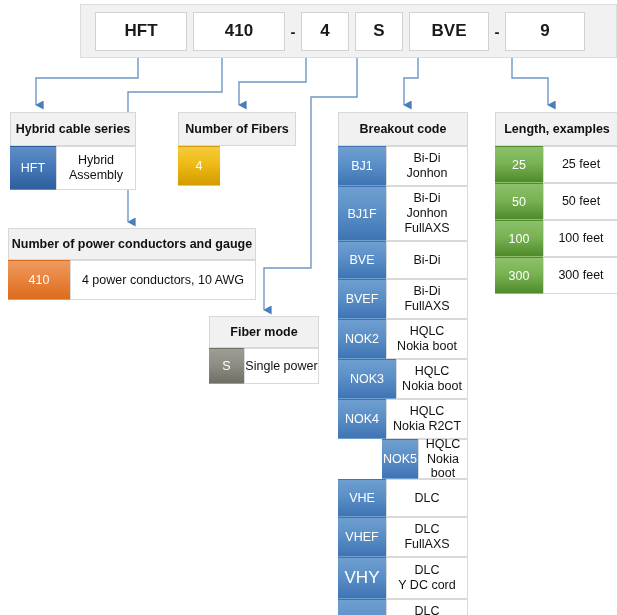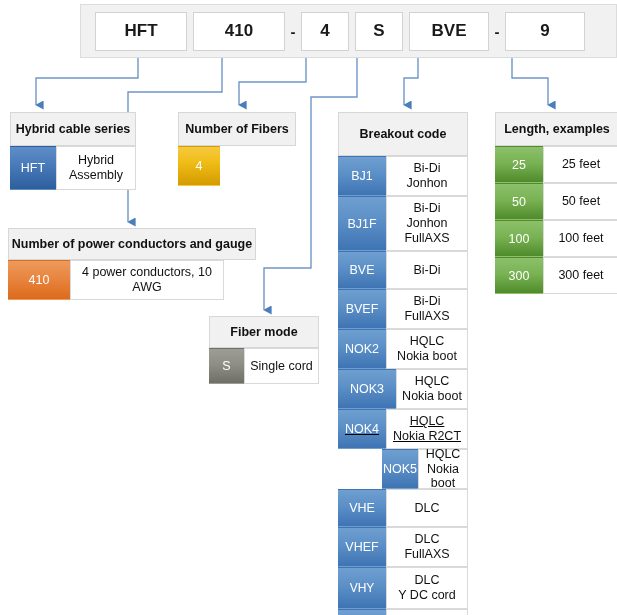--- a/index.html
+++ b/index.html
@@ -140,37 +140,37 @@
         <div style="width:76px;"></div>
       </div>
     </div>
   </div>
 
   <div class="panel" style="left:8px;top:228px;width:248px;">
     <div class="panel-head" style="height:32px;font-size:12.5px;">Number of power conductors and gauge</div>
     <div class="rows">
       <div class="row" style="height:40px;">
         <div class="code-cell sw-orange" style="width:62px;font-size:12.5px;">410</div>
-        <div class="desc-cell" style="width:154px;font-size:12.5px;">4 power conductors, 10 AWG</div>
+        <div class="desc-cell" style="width:186px;font-size:12.5px;">4 power conductors, 10 AWG</div>
       </div>
     </div>
   </div>
 
   <div class="panel" style="left:209px;top:316px;width:110px;">
     <div class="panel-head" style="height:32px;font-size:12.5px;">Fiber mode</div>
     <div class="rows">
       <div class="row" style="height:36px;">
         <div class="code-cell sw-gray" style="width:35px;font-size:12.5px;">S</div>
-        <div class="desc-cell" style="width:75px;font-size:12.5px;">Single cord</div>
+        <div class="desc-cell" style="width:75px;font-size:12.5px;">Single power</div>
       </div>
     </div>
   </div>
 
   <div class="panel" style="left:338px;top:112px;width:130px;">
-    <div class="panel-head" style="height:44px;font-size:12.5px;">Breakout code</div>
+    <div class="panel-head" style="height:34px;font-size:12.5px;">Breakout code</div>
     <div class="rows" id="breakout-rows">
         <div class="row" style="height: 40px;">
           <div class="code-cell sw-blue" style="width: 48px; font-size: 12.5px;">BJ1</div>
           <div class="desc-cell" style="width: 82px; font-size: 12.5px; white-space: pre-line;">Bi-Di
 Jonhon</div>
         </div>
         <div class="row" style="height: 55px;">
           <div class="code-cell sw-blue" style="width: 48px; font-size: 12.5px;">BJ1F</div>
           <div class="desc-cell" style="width: 82px; font-size: 12.5px; white-space: pre-line;">Bi-Di
 Jonhon
@@ -188,41 +188,41 @@
         <div class="row" style="height: 40px;">
           <div class="code-cell sw-blue" style="width: 48px; font-size: 12.5px;">NOK2</div>
           <div class="desc-cell" style="width: 82px; font-size: 12.5px; white-space: pre-line;">HQLC
 Nokia boot</div>
         </div>
         <div class="row" style="height: 40px;">
           <div class="code-cell sw-blue" style="width: 66px; font-size: 12.5px;">NOK3</div>
           <div class="desc-cell" style="width: 82px; font-size: 12.5px; white-space: pre-line;">HQLC
 Nokia boot</div>
         </div>
-        <div class="row" style="height: 40px; text-decoration: underline;">
+        <div class="row" style="height: 40px;">
           <div class="code-cell sw-blue" style="width: 48px; font-size: 12.5px;">NOK4</div>
           <div class="desc-cell" style="width: 82px; font-size: 12.5px; white-space: pre-line;">HQLC
 Nokia R2CT</div>
         </div>
         <div class="row" style="height: 40px; margin-left: 44px;">
           <div class="code-cell sw-blue" style="width: 48px; font-size: 12.5px;">NOK5</div>
           <div class="desc-cell" style="width: 82px; font-size: 12.5px; white-space: pre-line;">HQLC
 Nokia boot</div>
         </div>
         <div class="row" style="height: 38px;">
           <div class="code-cell sw-blue" style="width: 48px; font-size: 12.5px;">VHE</div>
           <div class="desc-cell" style="width: 82px; font-size: 12.5px; white-space: pre-line;">DLC</div>
         </div>
         <div class="row" style="height: 40px;">
           <div class="code-cell sw-blue" style="width: 48px; font-size: 12.5px;">VHEF</div>
           <div class="desc-cell" style="width: 82px; font-size: 12.5px; white-space: pre-line;">DLC
 FullAXS</div>
         </div>
         <div class="row" style="height: 42px;">
-          <div class="code-cell sw-blue" style="width: 48px; font-size: 12px;">VHY</div>
+          <div class="code-cell sw-blue" style="width: 48px; font-size: 17px;">VHY</div>
           <div class="desc-cell" style="width: 82px; font-size: 12.5px; white-space: pre-line;">DLC
 Y DC cord</div>
         </div>
         <div class="row" style="height: 55px;">
           <div class="code-cell sw-blue" style="width: 48px; font-size: 12.5px;">VHYF</div>
           <div class="desc-cell" style="width: 82px; font-size: 12.5px; white-space: pre-line;">DLC
 Y DC cord
 FullAXS</div>
         </div>
       </div>

